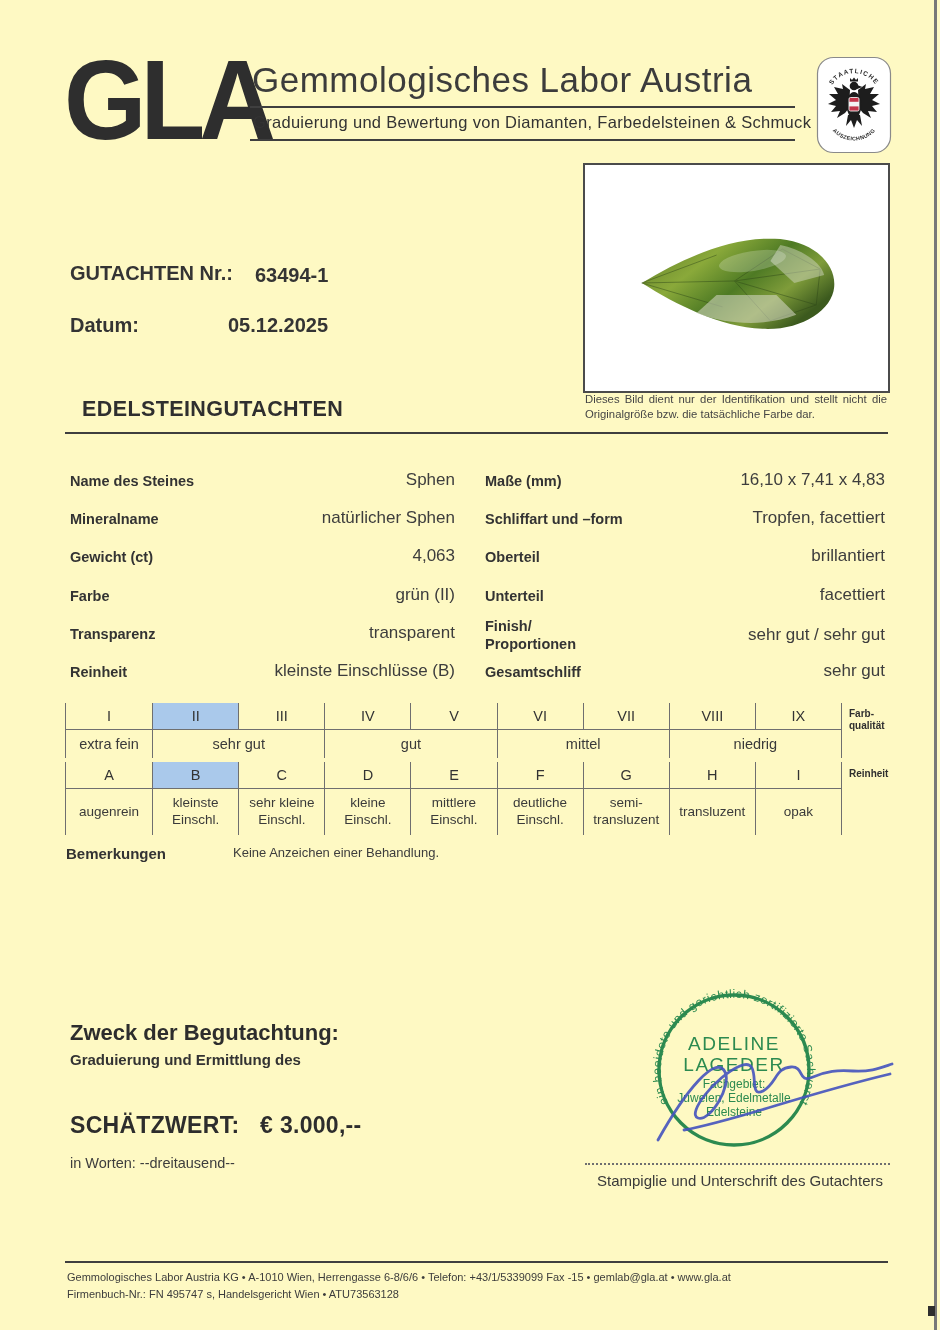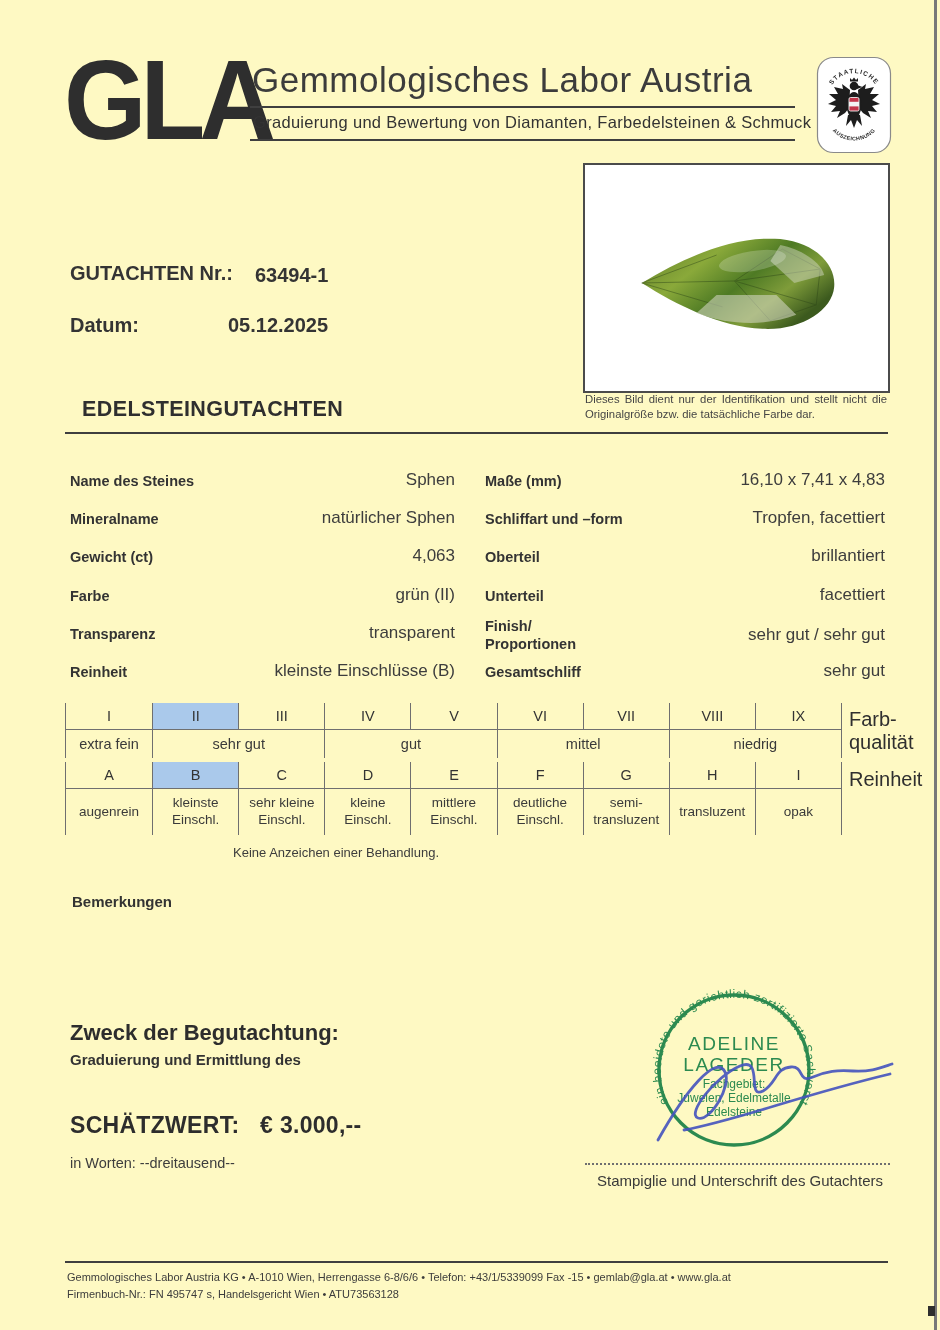--- a/index.html
+++ b/index.html
@@ -29,23 +29,23 @@
   .prop-value{position:absolute;right:0;top:-2px;font-size:17px;color:#3d3d3d;white-space:nowrap;}
   
   .gt{display:grid;grid-template-columns:repeat(9,1fr);border-left:1.2px solid #6f6f6f;border-right:1.2px solid #6f6f6f;}
   .gcell{height:26px;line-height:26px;text-align:center;font-size:14.5px;color:#333;border-bottom:1.2px solid #6f6f6f;}
   .gcell.bl,.bcell.bl,.dcell.bl{border-left:1.2px solid #6f6f6f;}
   .bcell{height:28px;line-height:28px;text-align:center;font-size:14.5px;color:#3a3a3a;}
   .sp2{grid-column:span 2;}
   .dcell{min-height:46px;display:flex;align-items:center;justify-content:center;text-align:center;
     font-size:13.5px;line-height:1.25;color:#3a3a3a;white-space:pre-line;}
   .hl{background:#aac9eb;}
-  .axis-label{font-weight:normal;font-size:20px;color:#2f2f2f;line-height:1.15;white-space:pre-line;}
-  
-  .rem-label{left:72px;top:845px;font-weight:bold;font-size:15px;color:#333;margin-top:48px;}
+  .axis-label{font-weight:bold;font-size:10px;color:#2f2f2f;line-height:1.15;white-space:pre-line;}
+  
+  .rem-label{left:66px;top:845px;font-weight:bold;font-size:15px;color:#333;}
   .rem-value{left:233px;top:845px;font-size:13px;color:#3d3d3d;}
   .purpose-title{font-size:22px;font-weight:bold;color:#2d2d2d;}
   .purpose-line{font-size:15px;font-weight:bold;color:#333;line-height:1.35;}
   .value-line{font-size:23px;font-weight:bold;color:#2d2d2d;letter-spacing:.3px;white-space:nowrap;}
   .value-words{font-size:14.5px;color:#3d3d3d;}
   .dotted{border-top:2px dotted #6f6f6f;height:0;}
   .stamp-caption{font-size:15px;color:#3a3a3a;}
   
   .footer-line{font-size:11px;color:#3c3c3c;white-space:nowrap;}
   .scan-edge{left:934px;top:0;width:3px;height:1330px;background:#787878;}

